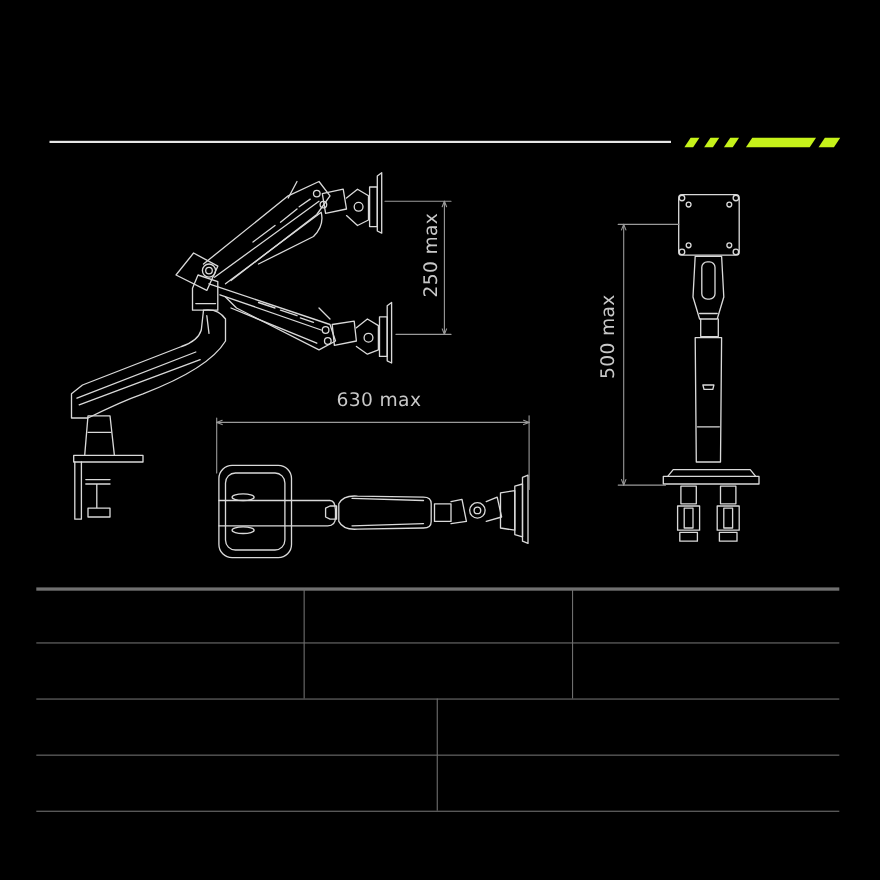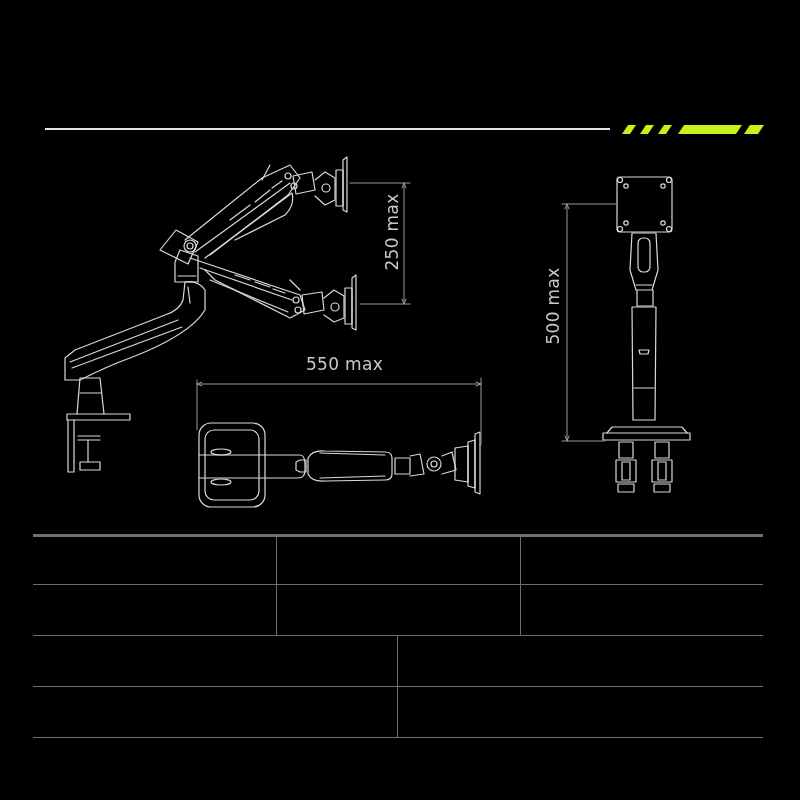--- a/index.html
+++ b/index.html
@@ -159,21 +159,21 @@
       <path d="M562,204 L617,204"></path>
       <path d="M562,441 L605,441"></path>
       <path d="M567,204 L567,441"></path>
       <path d="M565,209 L567,204 L569,209"></path>
       <path d="M565,436 L567,441 L569,436"></path>
     </g>
   </g>
 </svg>
 
 <div class="dim-label dim-vert" style="left:352px; top:222px; width:80px; text-align:center;">250 max</div>
-<div class="dim-label" style="left:306px; top:354px;">550 max</div>
+<div class="dim-label" style="left:306px; top:354px;">630 max</div>
 <div class="dim-label dim-vert" style="left:513px; top:296px; width:80px; text-align:center;">500 max</div>
 
 <div class="spec-table">
   <div class="hline thick" style="top:0;"></div>
   <div class="hline" style="top:50px;"></div>
   <div class="hline" style="top:101px;"></div>
   <div class="hline" style="top:152px;"></div>
   <div class="hline" style="top:203px;"></div>
 
   <div class="vline" style="left:243px; top:2px; height:99px;"></div>

